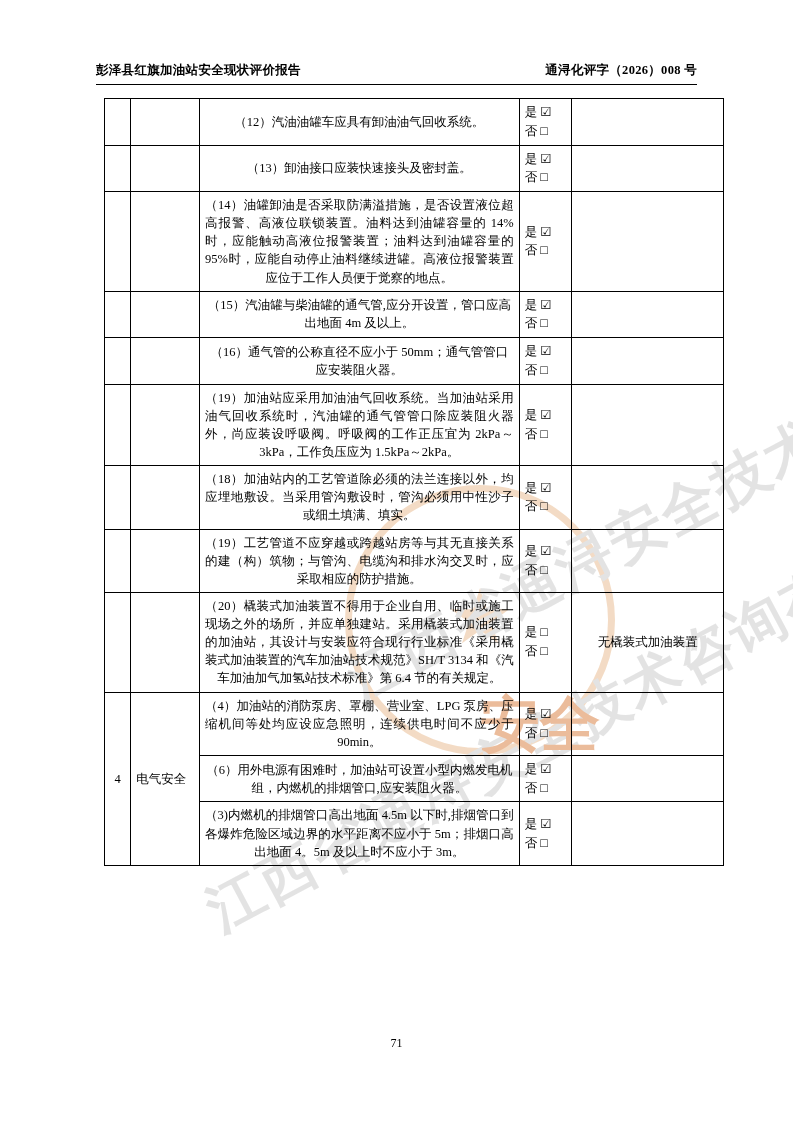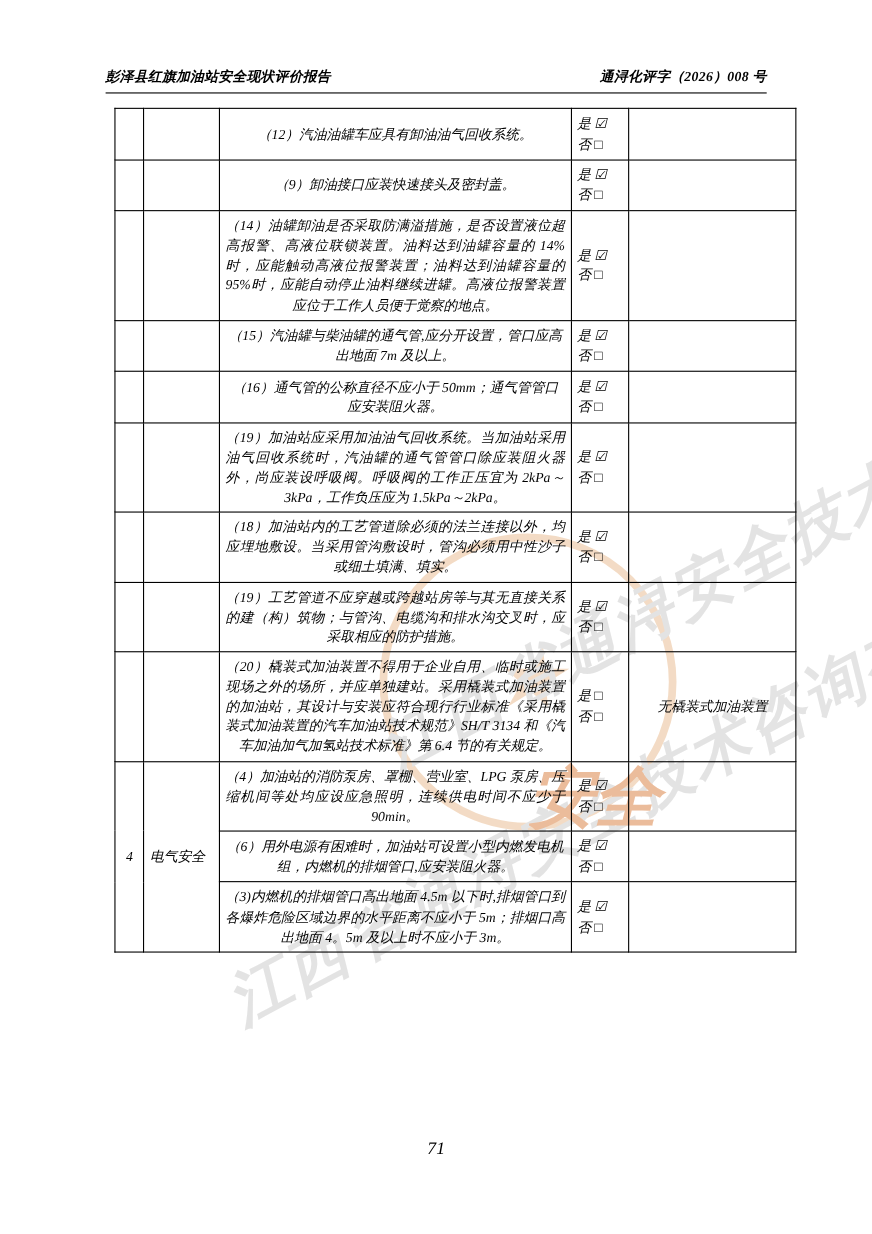--- a/index.html
+++ b/index.html
@@ -9,21 +9,20 @@
   }
   .page {
     position: relative;
     width: 793px;
     height: 1122px;
     background: #ffffff;
     margin: 0 auto;
     overflow: hidden;
     font-family: "Liberation Serif", "DejaVu Serif", serif;
     color: #000;
-    font-style: italic;
   }
   .header {
     position: absolute;
     top: 62px;
     left: 96px;
     right: 96px;
     display: flex;
     justify-content: space-between;
     align-items: baseline;
     font-size: 12.5px;
@@ -36,21 +35,21 @@
     left: 96px;
     right: 96px;
     border-bottom: 1px solid #000;
   }
   .footer {
     position: absolute;
     top: 1036px;
     left: 0;
     right: 0;
     text-align: center;
-    font-size: 16px;
+    font-size: 12px;
   }
 
   
   .watermark {
     position: absolute;
     left: 150px;
     top: 430px;
     width: 500px;
     height: 390px;
     pointer-events: none;
@@ -169,41 +168,41 @@
         <td class="col-item ctr">（12）汽油油罐车应具有卸油油气回收系统。</td>
         <td class="col-res">
           <div class="res-line">是 ☑</div>
           <div class="res-line">否 □</div>
         </td>
         <td class="col-note"></td>
       </tr>
       <tr>
         <td class="col-num"></td>
         <td class="col-cat"></td>
-        <td class="col-item ctr">（9）卸油接口应装快速接头及密封盖。</td>
+        <td class="col-item ctr">（13）卸油接口应装快速接头及密封盖。</td>
         <td class="col-res">
           <div class="res-line">是 ☑</div>
           <div class="res-line">否 □</div>
         </td>
         <td class="col-note"></td>
       </tr>
       <tr>
         <td class="col-num"></td>
         <td class="col-cat"></td>
         <td class="col-item">（14）油罐卸油是否采取防满溢措施，是否设置液位超高报警、高液位联锁装置。油料达到油罐容量的 14%时，应能触动高液位报警装置；油料达到油罐容量的 95%时，应能自动停止油料继续进罐。高液位报警装置应位于工作人员便于觉察的地点。</td>
         <td class="col-res">
           <div class="res-line">是 ☑</div>
           <div class="res-line">否 □</div>
         </td>
         <td class="col-note"></td>
       </tr>
       <tr>
         <td class="col-num"></td>
         <td class="col-cat"></td>
-        <td class="col-item ctr">（15）汽油罐与柴油罐的通气管,应分开设置，管口应高出地面 7m 及以上。</td>
+        <td class="col-item ctr">（15）汽油罐与柴油罐的通气管,应分开设置，管口应高出地面 4m 及以上。</td>
         <td class="col-res">
           <div class="res-line">是 ☑</div>
           <div class="res-line">否 □</div>
         </td>
         <td class="col-note"></td>
       </tr>
       <tr>
         <td class="col-num"></td>
         <td class="col-cat"></td>
         <td class="col-item ctr">（16）通气管的公称直径不应小于 50mm；通气管管口应安装阻火器。</td>

